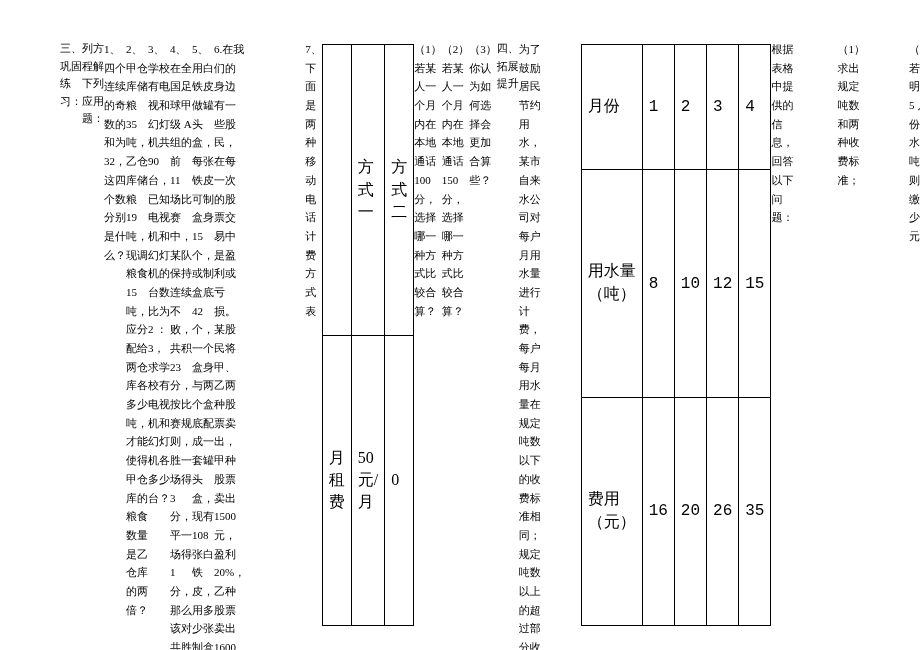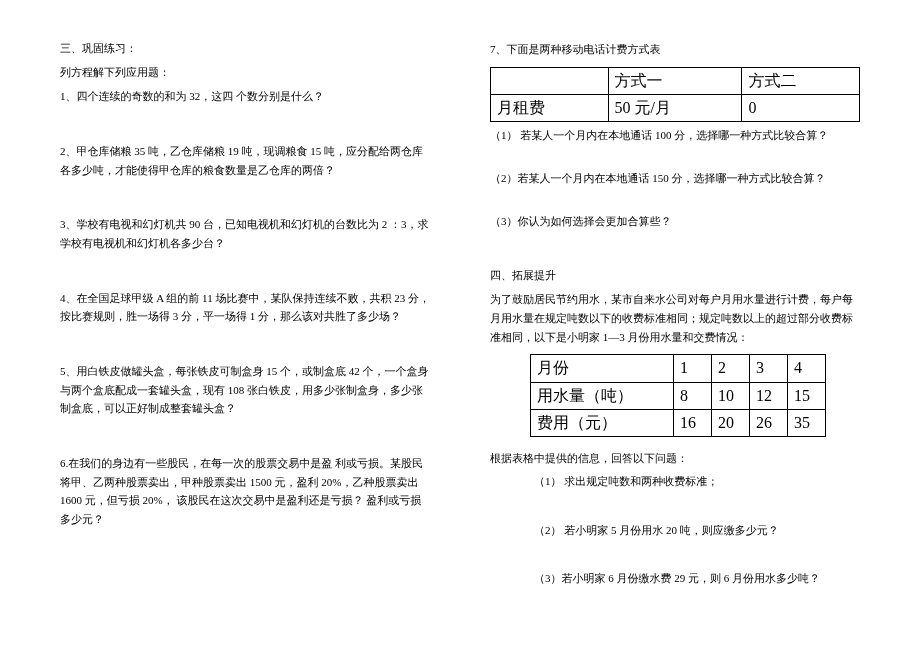--- a/index.html
+++ b/index.html
@@ -9,42 +9,42 @@
       font-family: "SimSun", "宋体", serif;
       font-size: 11px;
       color: #000;
       background: #fff;
       display: flex;
       padding: 40px 60px 20px 60px;
     }
     .col {
       flex: 1;
       display: flex;
-      flex-direction: column;
+      flex-direction: row;
     }
     .col-left { padding-right: 30px; }
     .col-right { padding-left: 30px; }
     .section-title {
       margin-bottom: 6px;
       line-height: 1.6;
     }
     .problem {
       margin-bottom: 36px;
       line-height: 1.7;
     }
     .problem-sm {
       margin-bottom: 24px;
       line-height: 1.7;
     }
     table {
       border-collapse: collapse;
       width: 100%;
       margin: 4px 0;
     }
-    table.narrow { width: 80%; margin-left: 40px; }
+    table.narrow { width: 80%; margin-left: 40px; font-family: Liberation Mono, monospace; }
     td {
       border: 1px solid #000;
       padding: 2px 6px;
       font-size: 16px;
       line-height: 1.4;
       text-align: left;
     }
     .subq {
       margin-bottom: 30px;
       line-height: 1.7;

